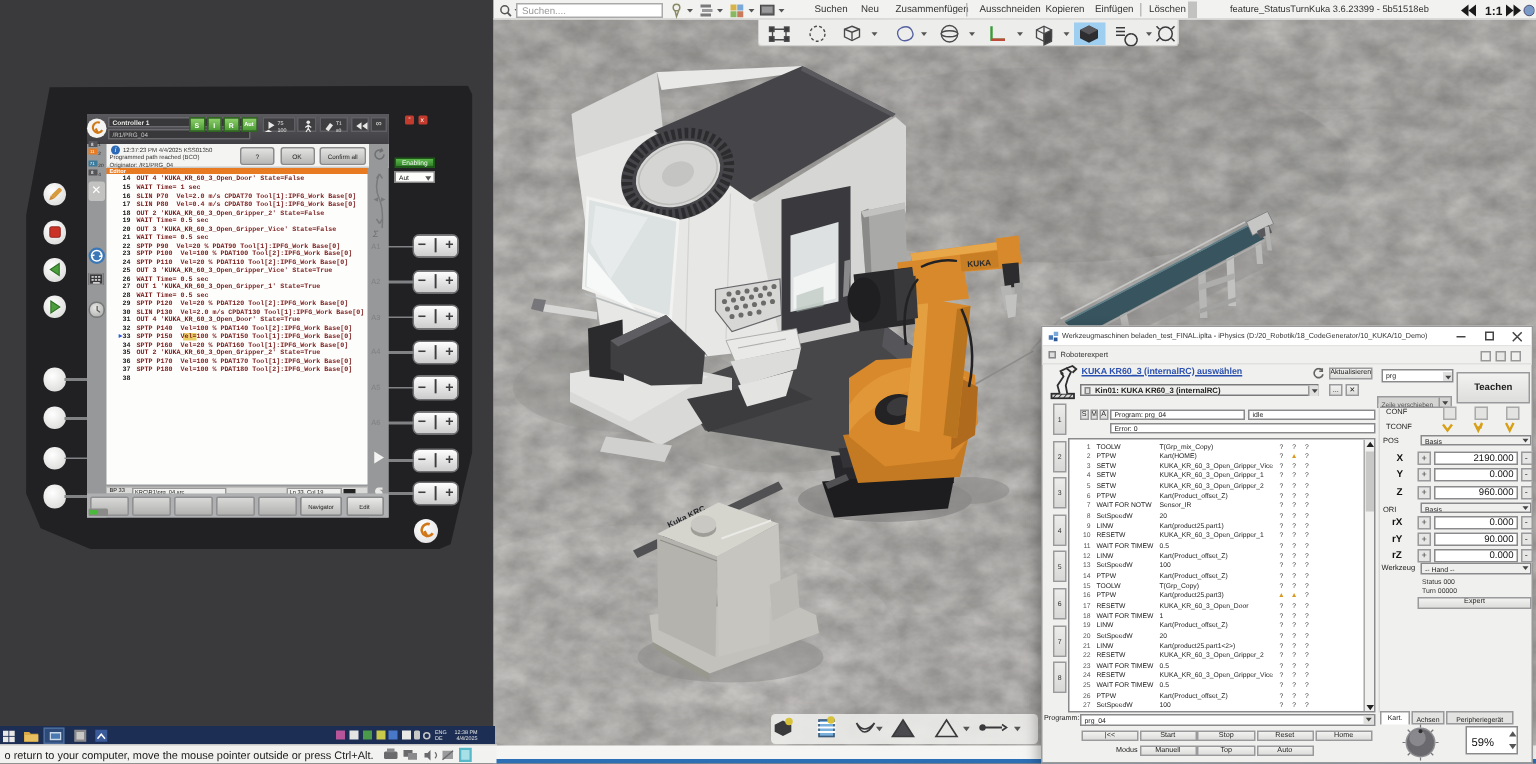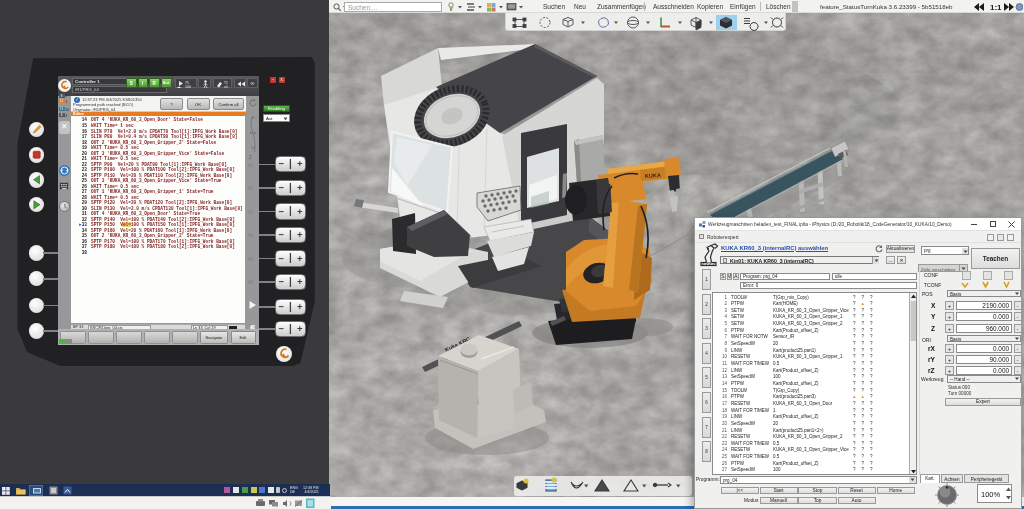--- a/index.html
+++ b/index.html
@@ -736,21 +736,21 @@
         <line x1="4.5" y1="21.5" x2="6" y2="20"></line>
         <line x1="20" y1="6" x2="21.5" y2="4.5"></line>
       </g>
       <circle cx="13" cy="13" r="10" fill="#8e8d91"></circle>
       <circle cx="13" cy="13" r="9" fill="#6a696d"></circle>
       <circle cx="11" cy="10" r="5.5" fill="#89888c"></circle>
       <circle cx="13" cy="5.5" r="1.3" fill="#2c2c2e"></circle>
     </svg>
 
     <div class="abs" style="left:282px;top:266px;width:35px;height:19px;background:#fff;border:0.5px solid #8a8a8c;box-sizing:border-box;">
-      <div class="abs" style="left:3px;top:5px;font-size:7.5px;color:#111;">100%</div>
+      <div class="abs" style="left:3px;top:5px;font-size:7.5px;color:#111;">59%</div>
       <svg class="abs" style="left:27px;top:1px" width="7" height="16" viewBox="0 0 7 16">
         <path d="M1,5 l5,0 l-2.5,-3.5 z" fill="#555"></path>
         <path d="M1,10 l5,0 l-2.5,3.5 z" fill="#555"></path>
       </svg>
     </div>
   </div>
   <div id="pendant">
 
     <div class="circbtn" style="left:13.8px;top:64.7px;">
       <svg width="15.4" height="15.4" viewBox="0 0 15.4 15.4">
@@ -1045,20 +1045,21 @@
     <div class="abs" style="left:242px;top:3px;width:5.5px;height:5.5px;background:#4a9a4a;"></div>
     <div class="abs" style="left:251px;top:3px;width:5.5px;height:5.5px;background:#c8c84a;"></div>
     <div class="abs" style="left:259px;top:3px;width:5.5px;height:5.5px;background:#4a78c8;"></div>
     <div class="abs" style="left:268px;top:3px;width:5.5px;height:5.5px;background:#e8e8e6;"></div>
     <div class="abs" style="left:276px;top:3px;width:4px;height:6px;background:#c8c8c6;border-radius:1px;"></div>
     <div class="abs" style="left:282px;top:3.5px;width:5px;height:5px;border:1px solid #c8c8c6;border-radius:50%;box-sizing:border-box;"></div>
     <div class="abs" style="left:290px;top:1.5px;font-size:3.6px;color:#e8e8e6;line-height:1.2;">ENG<br>DE</div>
     <div class="abs" style="left:303px;top:1.5px;font-size:3.6px;color:#e8e8e6;line-height:1.2;text-align:right;">12:38 PM<br>4/4/2025</div>
   </div>
   <div id="vmbar">
+    <div class="abs" style="left:3px;top:2px;font-size:7.3px;color:#1a1a1a;white-space:nowrap;">o return to your computer, move the mouse pointer outside or press Ctrl+Alt.</div>
     <svg class="abs" style="left:256px;top:1px" width="60" height="11" viewBox="0 0 60 11">
       <g fill="#6a6a6c">
         <rect x="0" y="3" width="9" height="5" rx="1"></rect>
         <rect x="2" y="1" width="5" height="2.5" fill="#8a8a8c"></rect>
         <rect x="13" y="2" width="6" height="4.5"></rect>
         <rect x="16" y="4" width="6" height="4.5" fill="#8a8a8c"></rect>
         <path d="M27,4 h2 l2,-2 v7 l-2,-2 h-2 z"></path>
         <path d="M34,3.5 q2,2 0,4" stroke="#6a6a6c" fill="none" stroke-width="0.8"></path>
         <rect x="39" y="2.5" width="7" height="5.5" fill="#9a9a9c"></rect>
         <path d="M39,8.5 l7,-6" stroke="#6a6a6c" stroke-width="1"></path>

